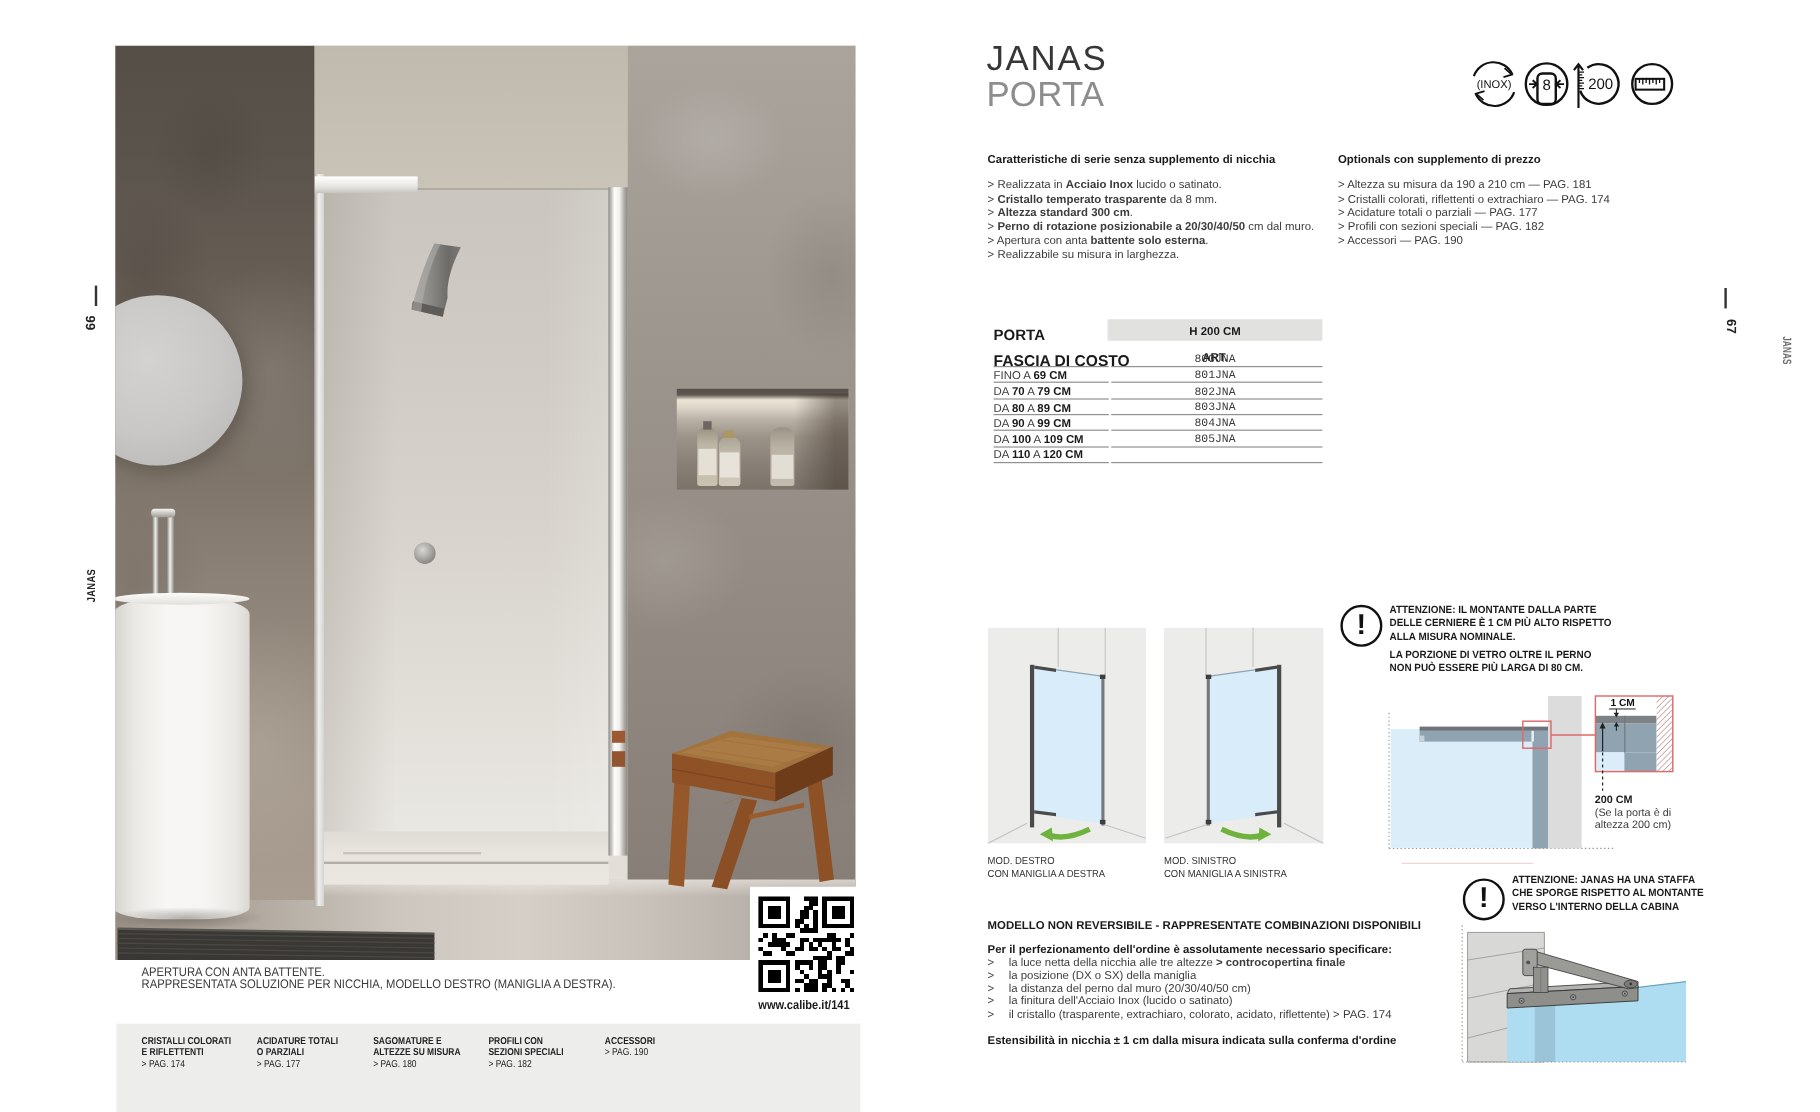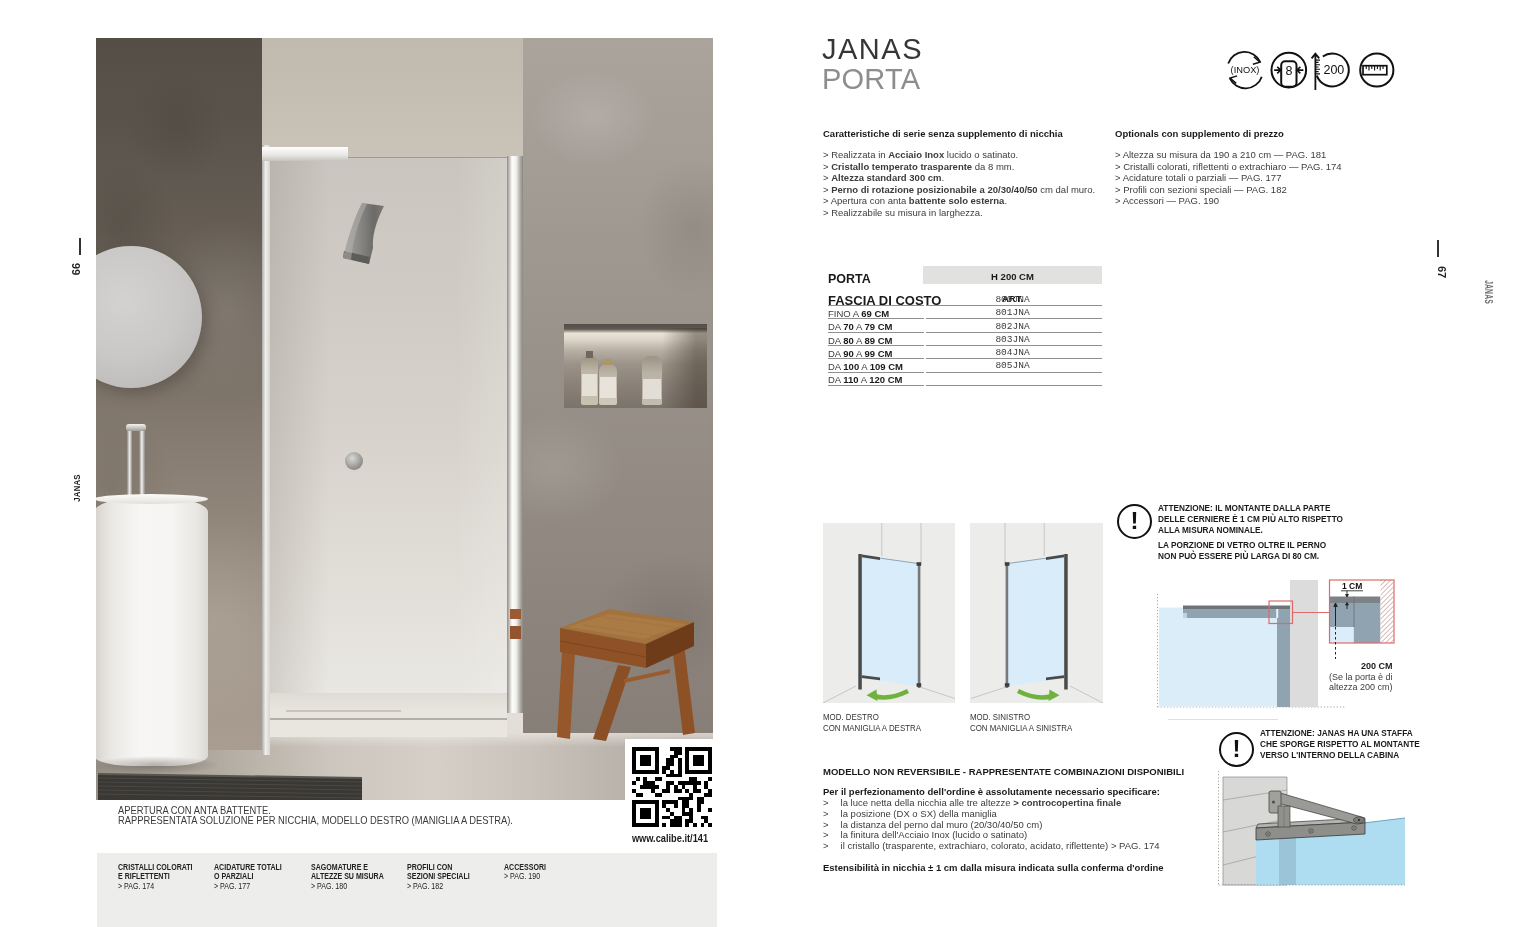--- a/index.html
+++ b/index.html
@@ -369,21 +369,21 @@
 
   <g stroke="#222" stroke-width="1" fill="#222">
     <line x1="185.5" y1="51" x2="185.5" y2="30"></line>
     <polygon points="183.8,31.5 185.5,28 187.2,31.5"></polygon>
     <line x1="185.5" y1="52" x2="185.5" y2="84" stroke-dasharray="2.5,2.5"></line>
   </g>
 
   <line x1="18" y1="144.5" x2="128" y2="144.5" stroke="#f0d8d8" stroke-width="1.2"></line>
 </svg>
 
-<div class="abs" style="left:1329px;top:661px;font-size:9px;line-height:10.5px;color:#3c3c3c;text-align:right;">
+<div class="abs" style="left:1329px;top:661px;font-size:9px;line-height:10.5px;color:#3c3c3c;">
 <span class="b" style="color:#1a1a1a;">200 CM</span><br>(Se la porta è di<br>altezza 200 cm)</div>
 
 <div class="abs b" style="left:823px;top:766px;font-size:9.5px;color:#1a1a1a;">MODELLO NON REVERSIBILE - RAPPRESENTATE COMBINAZIONI DISPONIBILI</div>
 
 <div class="abs b" style="left:823px;top:786px;font-size:9.5px;color:#1a1a1a;">Per il perfezionamento dell'ordine è assolutamente necessario specificare:</div>
 
 <div class="abs" style="left:823px;top:798px;font-size:9.5px;line-height:10.8px;color:#3c3c3c;">
 &gt;<span style="display:inline-block;width:12px;"></span>la luce netta della nicchia alle tre altezze <span class="b">&gt; controcopertina finale</span><br>
 &gt;<span style="display:inline-block;width:12px;"></span>la posizione (DX o SX) della maniglia<br>
 &gt;<span style="display:inline-block;width:12px;"></span>la distanza del perno dal muro (20/30/40/50 cm)<br>

